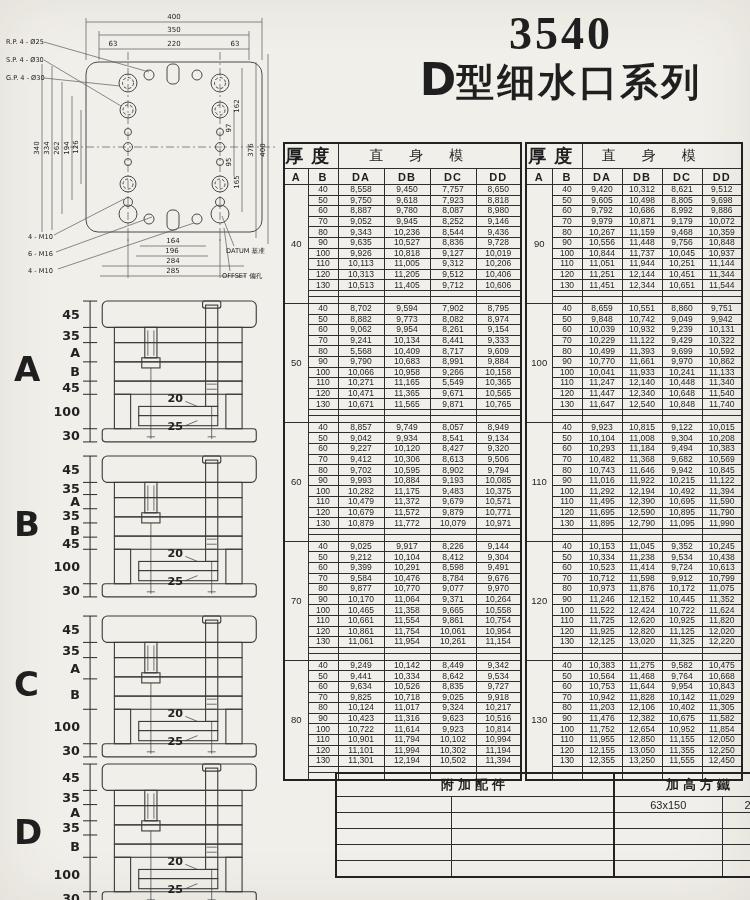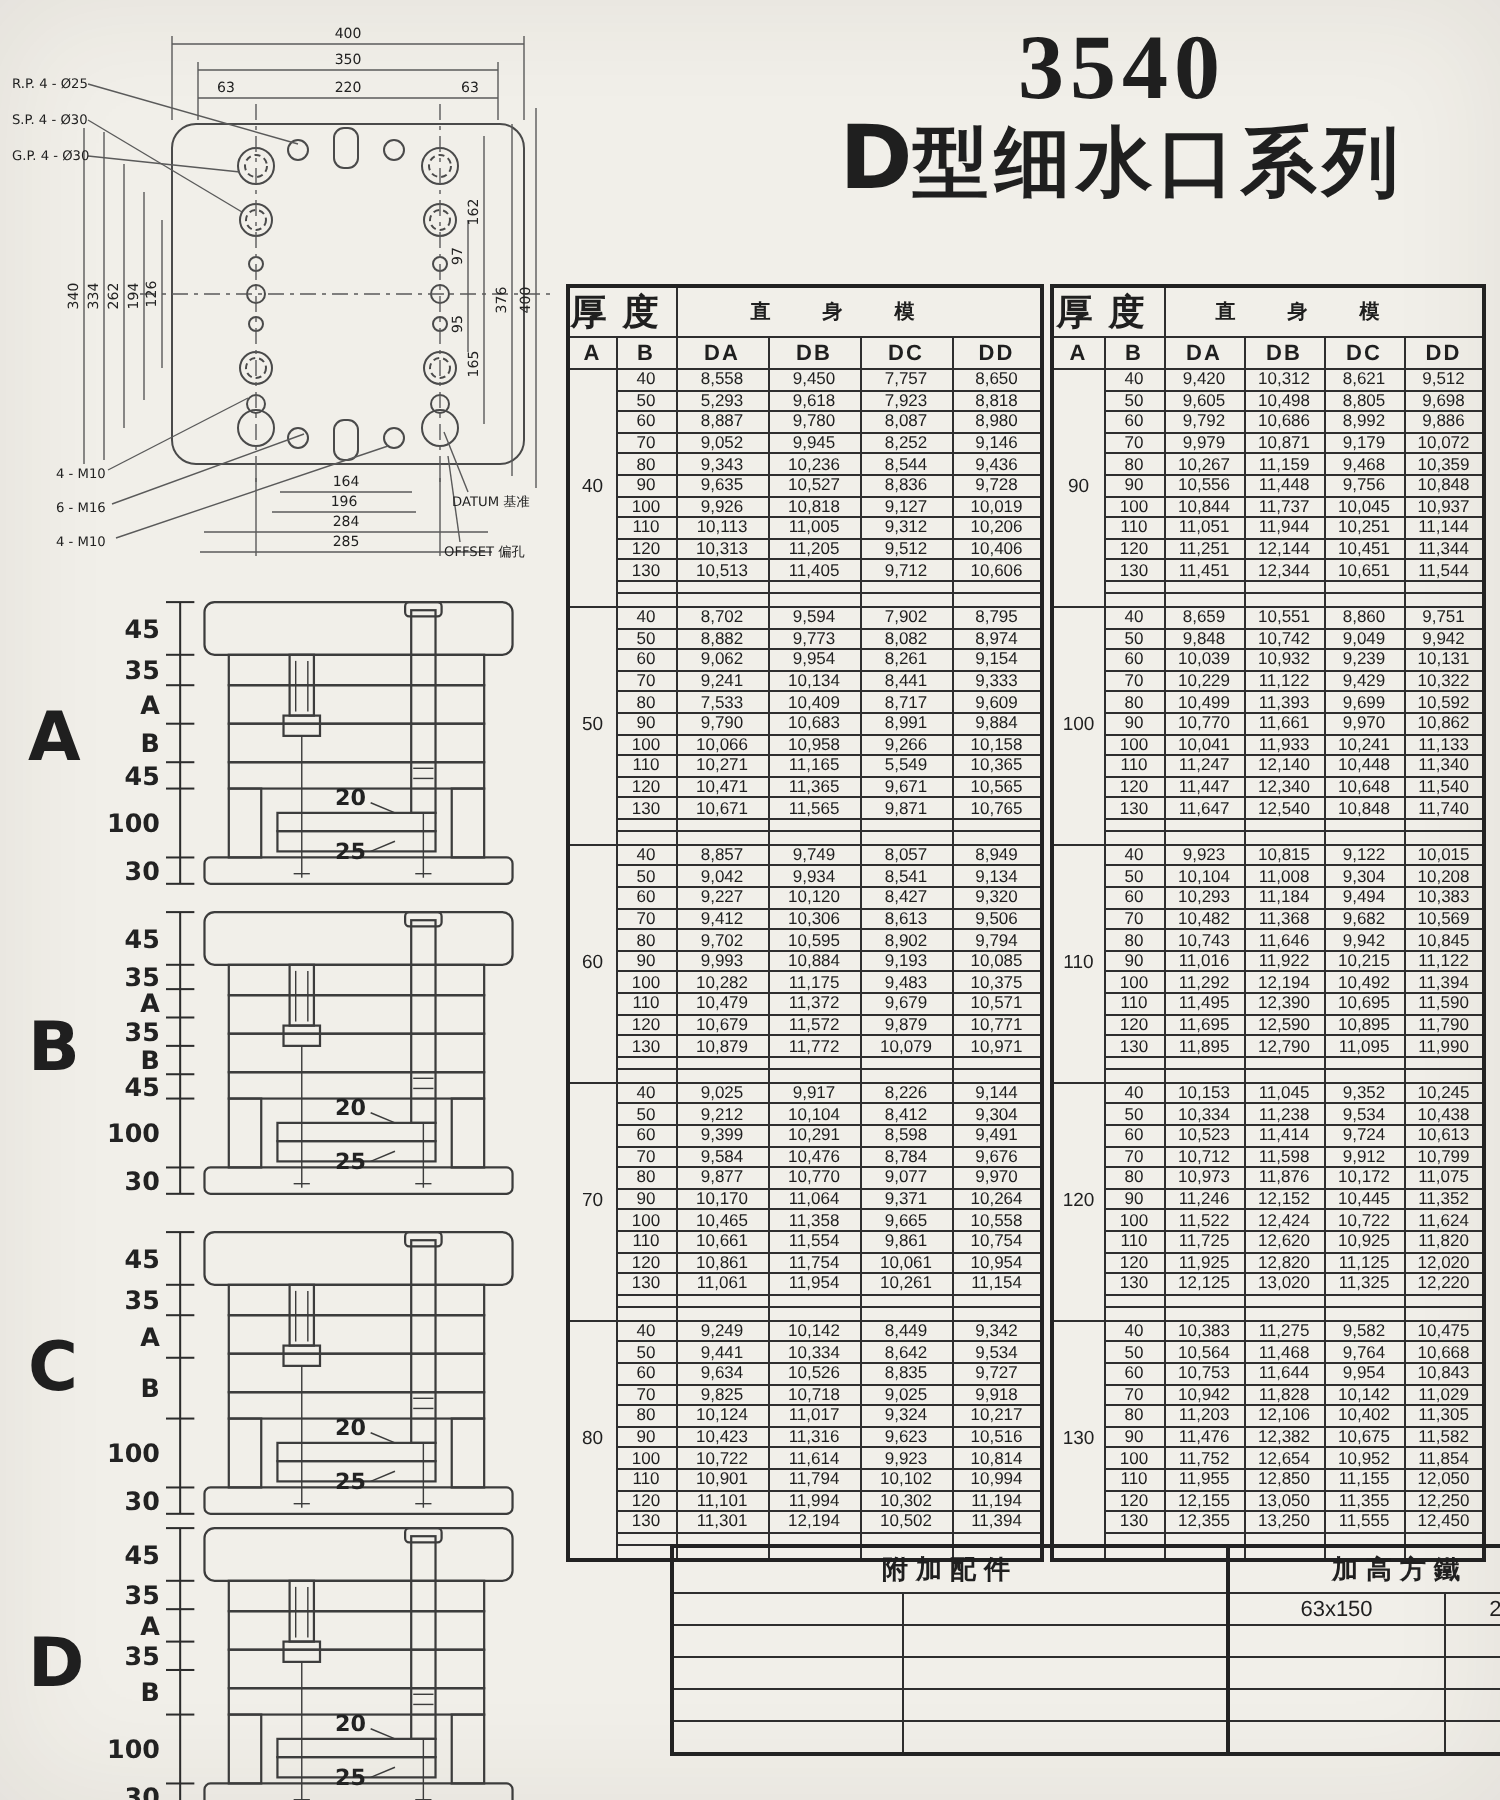--- a/index.html
+++ b/index.html
@@ -29,21 +29,21 @@
   .section .ladder line{stroke:#2c2c2c;stroke-width:1;}
   .section .ladder text,.ladder-label{font-size:12.5px;font-weight:bold;}
   .section .innertxt{font-size:11px;font-weight:bold;text-anchor:middle;}
   
   .spec{position:absolute;border-collapse:collapse;table-layout:fixed;background:transparent;}
   .spec th,.spec td{border:1px solid #2e2e2e;text-align:center;padding:0;overflow:hidden;white-space:nowrap;}
   .spec{border:2px solid #222;}
   #left-table{left:283px;top:142px;width:237px;}
   #right-table{left:525px;top:142px;width:216px;}
   .h-th{font-size:18px;height:20px;letter-spacing:8px;font-weight:bold;}
-  .h-body{font-size:10px;height:20px;letter-spacing:26px;font-weight:bold;}
+  .h-body{font-size:14px;height:20px;letter-spacing:26px;font-weight:normal;}
   .h2 th{font-size:11px;height:15px;font-weight:600;letter-spacing:1px;}
   .spec td{font-size:8.5px;line-height:9px;height:9.6px;}
   .spec td.acell{font-size:9.5px;}
   .spec tr.spacer td{height:5.5px;}
   
   #acc-table{position:absolute;left:287px;top:772px;width:452px;border-collapse:collapse;table-layout:fixed;border:2px solid #222;margin-left:48px;}
   #acc-table th,#acc-table td{border:1px solid #2e2e2e;text-align:center;padding:0;white-space:nowrap;}
   #acc-table th{font-size:13px;height:22px;font-weight:bold;letter-spacing:4px;}
   #acc-table td{font-size:11px;height:15px;}
   #acc-table td.cn{font-size:9px;}
@@ -404,21 +404,21 @@
         <tr>
           <td rowspan="12" class="acell">40</td>
           <td>40</td>
           <td>8,558</td>
           <td>9,450</td>
           <td>7,757</td>
           <td>8,650</td>
         </tr>
         <tr>
           <td>50</td>
-          <td>5,293</td>
+          <td>9,750</td>
           <td>9,618</td>
           <td>7,923</td>
           <td>8,818</td>
         </tr>
         <tr>
           <td>60</td>
           <td>8,887</td>
           <td>9,780</td>
           <td>8,087</td>
           <td>8,980</td>
@@ -512,21 +512,21 @@
         </tr>
         <tr>
           <td>70</td>
           <td>9,241</td>
           <td>10,134</td>
           <td>8,441</td>
           <td>9,333</td>
         </tr>
         <tr>
           <td>80</td>
-          <td>7,533</td>
+          <td>5,568</td>
           <td>10,409</td>
           <td>8,717</td>
           <td>9,609</td>
         </tr>
         <tr>
           <td>90</td>
           <td>9,790</td>
           <td>10,683</td>
           <td>8,991</td>
           <td>9,884</td>

